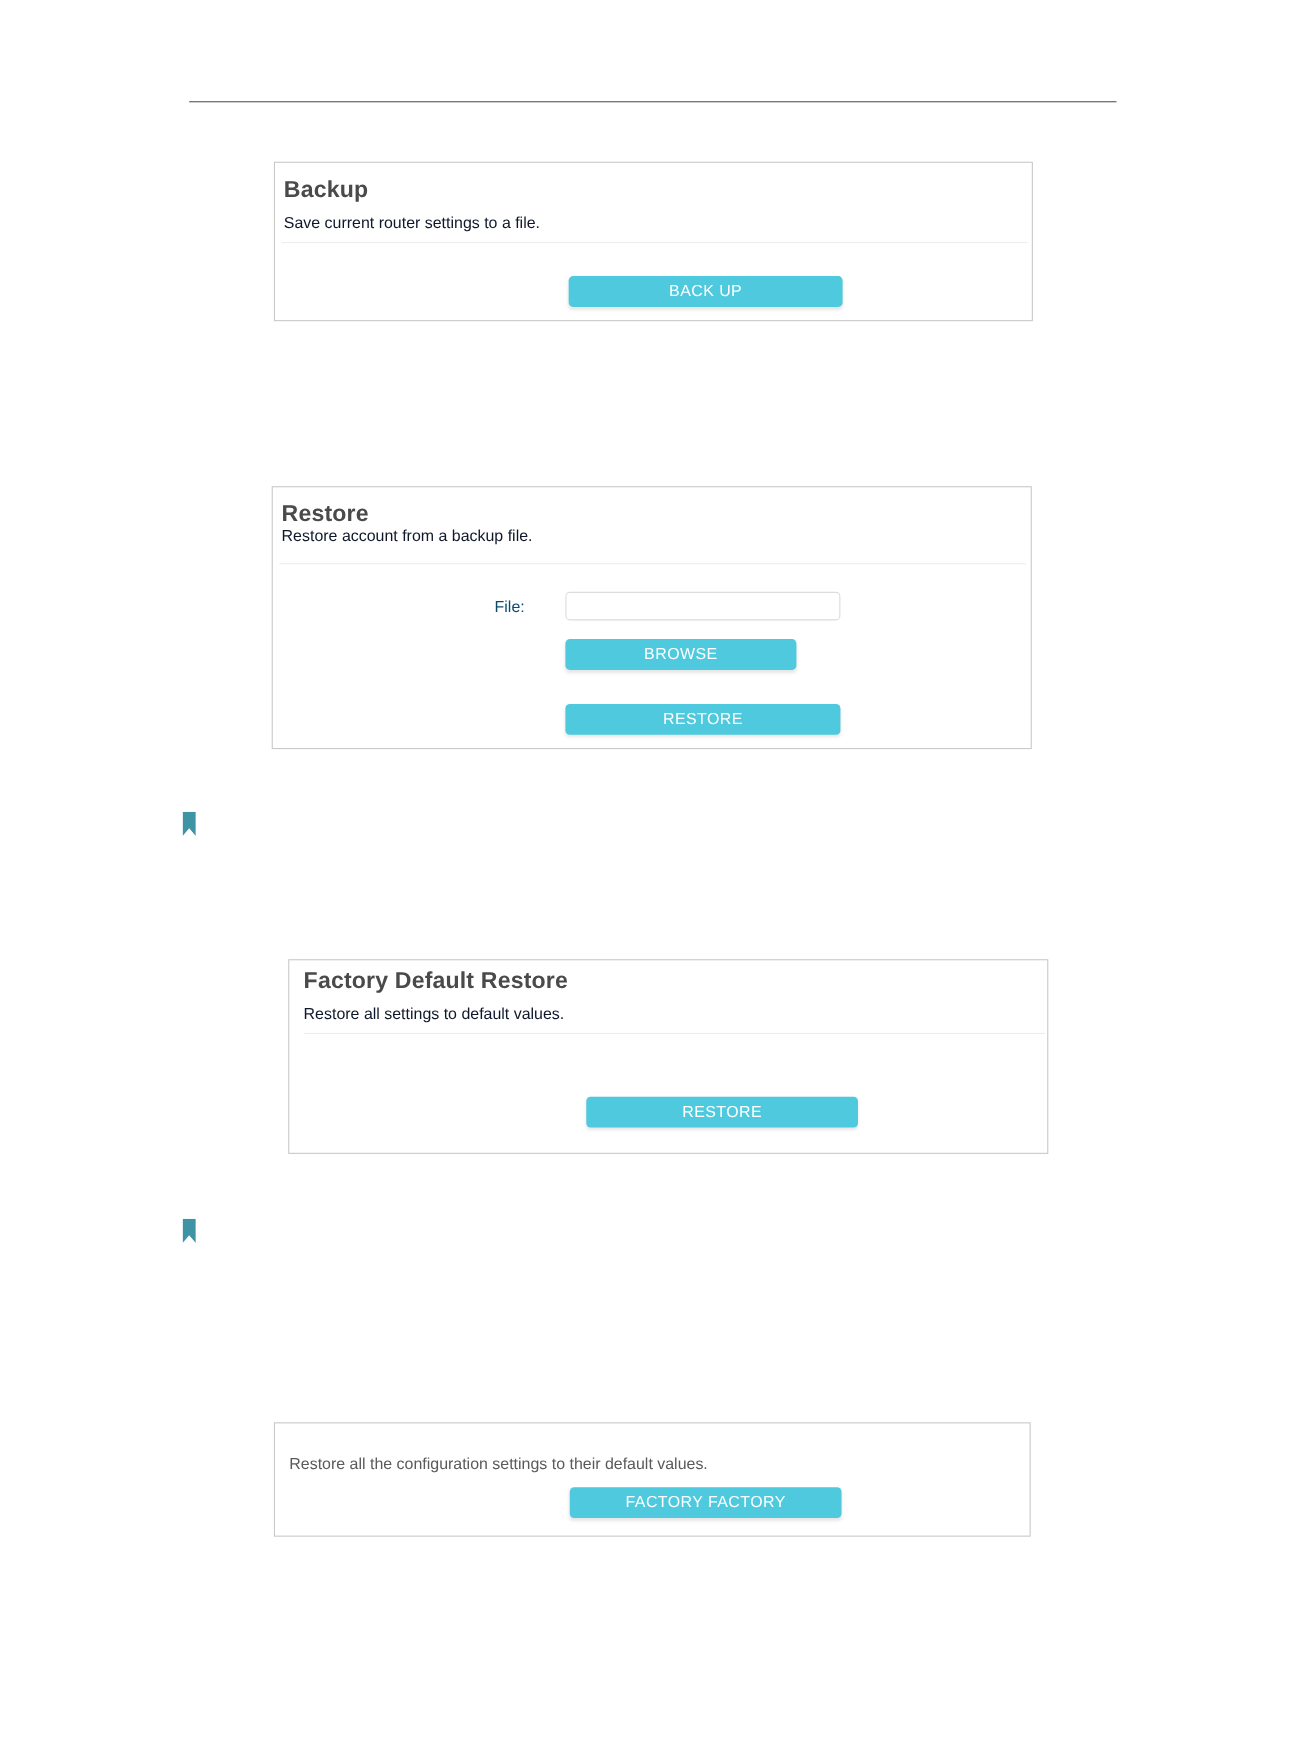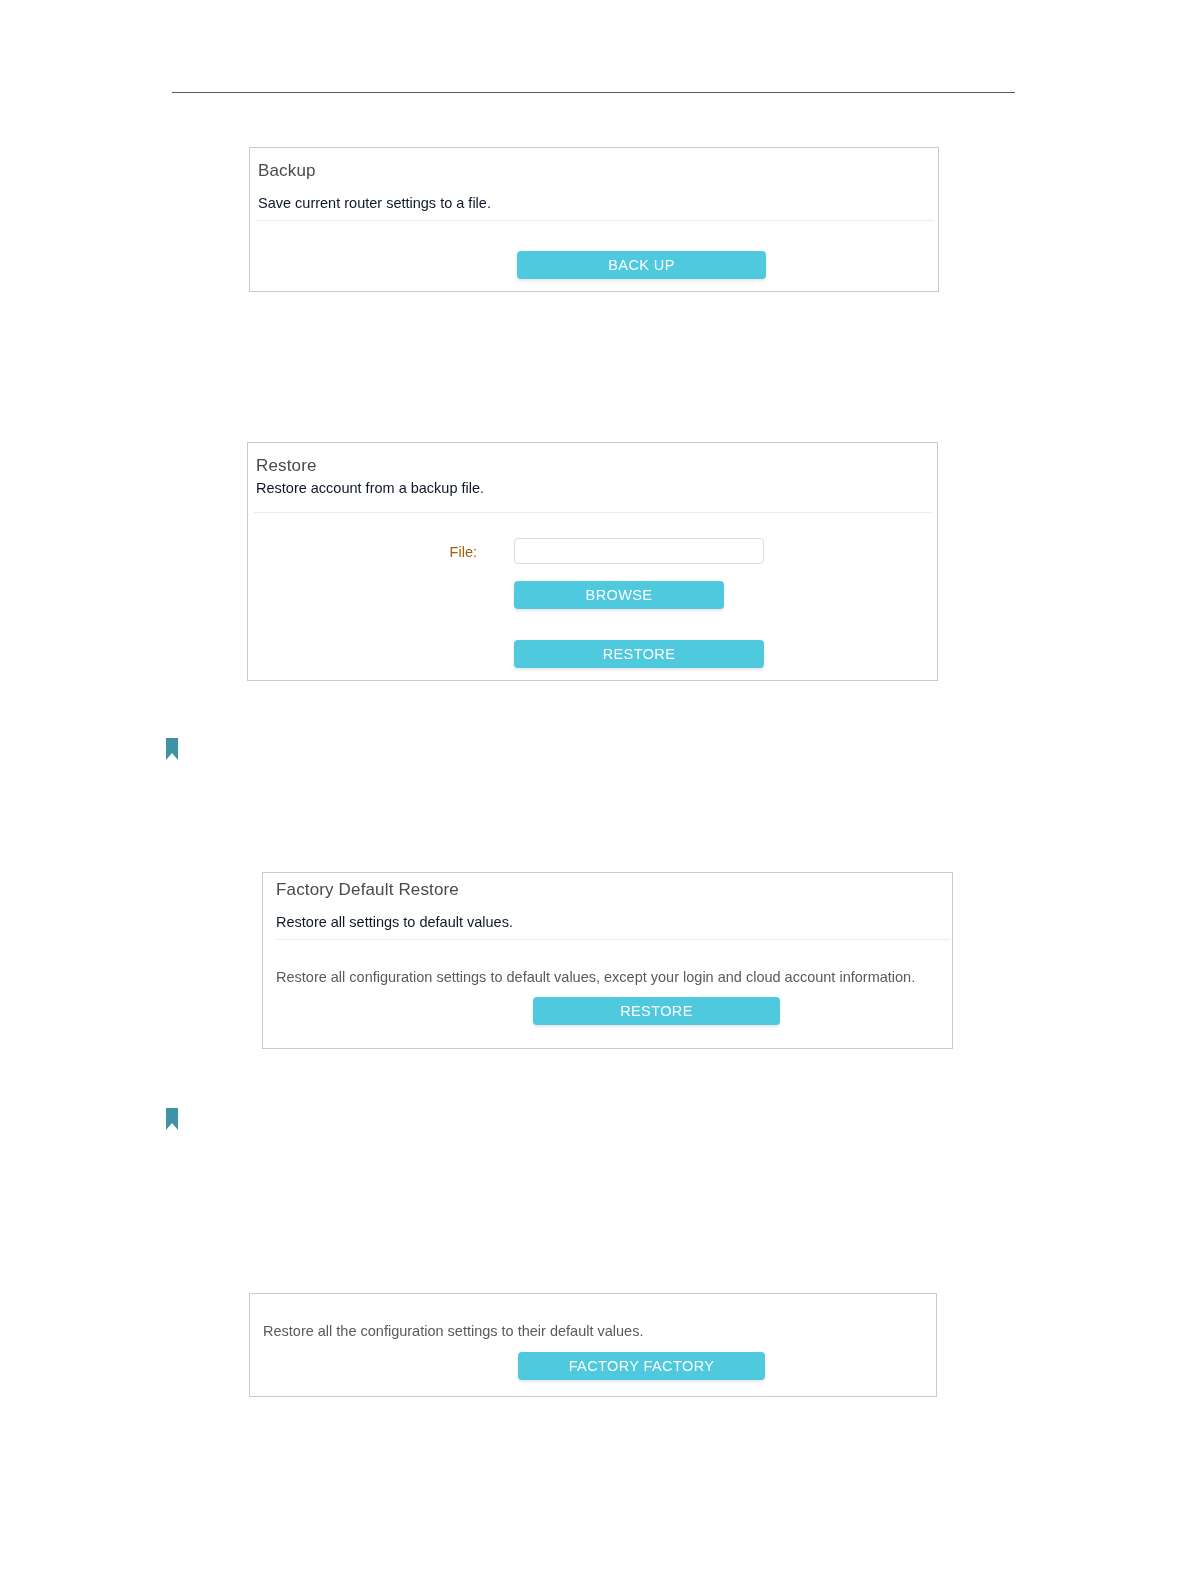--- a/index.html
+++ b/index.html
@@ -36,22 +36,22 @@
   
   .panel {
     position: absolute;
     background: #ffffff;
     border: 1px solid #c9c9c9;
     box-sizing: border-box;
   }
 
   .panel-title {
     position: absolute;
-    font-size: 17px;
-    font-weight: normal;
+    font-size: 21px;
+    font-weight: bold;
     color: #4a4a4a;
     letter-spacing: 0.15px;
     white-space: nowrap;
   }
 
   .panel-subtitle {
     position: absolute;
     font-size: 14.5px;
     color: #0f172a;
     font-weight: normal;
@@ -88,21 +88,21 @@
     display: flex;
     align-items: center;
     justify-content: center;
     box-sizing: border-box;
   }
 
   
   .field-label {
     position: absolute;
     font-size: 14.5px;
-    color: #a16207;
+    color: #0c4a6e;
     text-align: right;
     white-space: nowrap;
   }
   .field-input {
     position: absolute;
     border: 1px solid #dcdcdc;
     border-radius: 4px;
     background: #ffffff;
     box-sizing: border-box;
     font-family: "Liberation Sans", sans-serif;
@@ -144,21 +144,20 @@
 
     <button class="btn" style="left:266px; top:138px; width:210px; height:28px;">BROWSE</button>
 
     <button class="btn" style="left:266px; top:197px; width:250px; height:28px;">RESTORE</button>
   </div>
 
   <div class="panel" style="left:262px; top:872px; width:691px; height:177px;">
     <div class="panel-title" style="left:13px; top:7px;">Factory Default Restore</div>
     <div class="panel-subtitle" style="left:13px; top:41px;">Restore all settings to default values.</div>
     <div class="panel-divider" style="left:13px; top:66px; width:674px;"></div>
-    <div class="body-text" style="left:13px; top:96px;">Restore all configuration settings to default values, except your login and cloud account information.</div>
     <button class="btn" style="left:270px; top:124px; width:247px; height:28px;">RESTORE</button>
   </div>
 
   <div class="panel" style="left:249px; top:1293px; width:688px; height:104px;">
     <div class="body-text" style="left:13px; top:29px;">Restore all the configuration settings to their default values.</div>
     <button class="btn" style="left:268px; top:58px; width:247px; height:28px;">FACTORY FACTORY</button>
   </div>
 
   <span class="bookmark-icon" style="left:166px; top:738px;">
     <svg viewBox="0 0 12 22" width="12" height="22" xmlns="http://www.w3.org/2000/svg">

